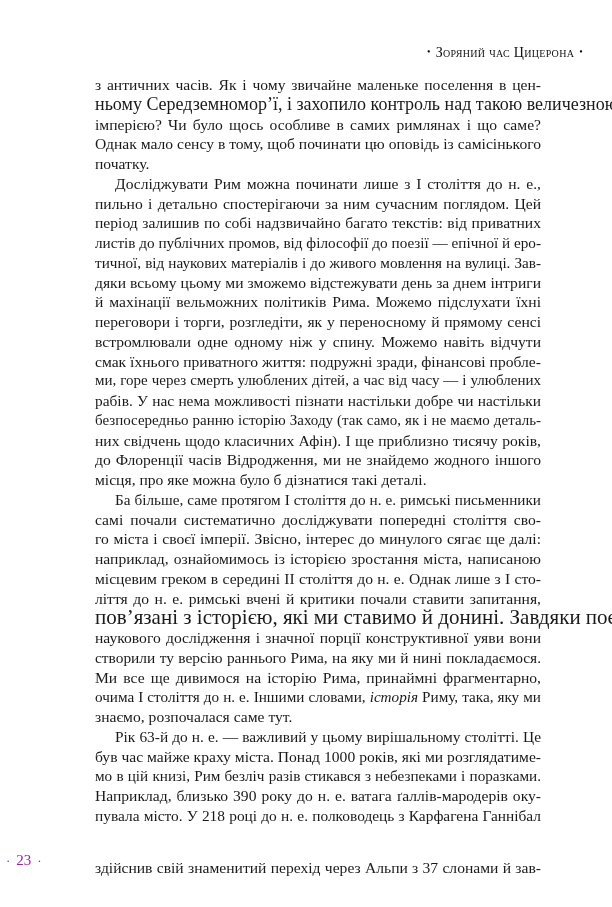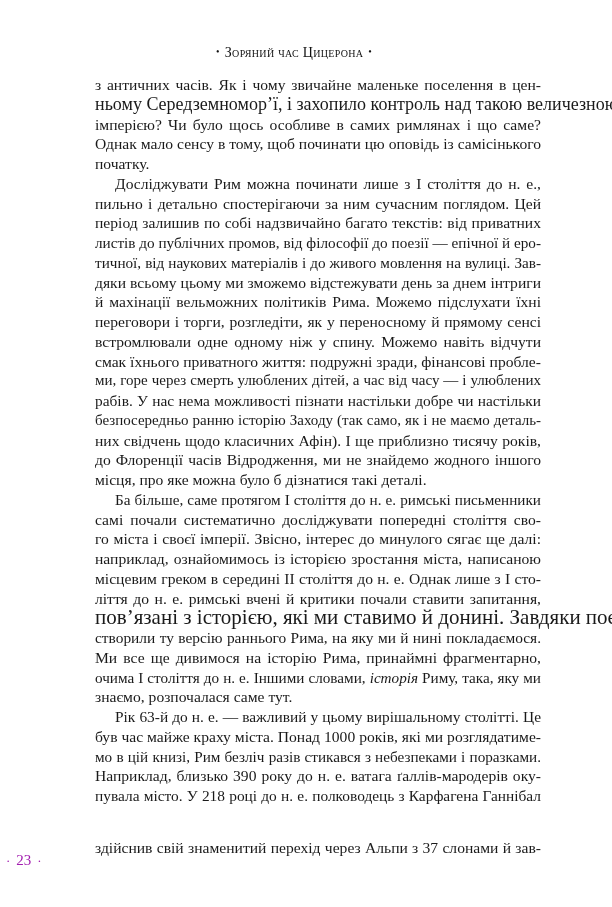--- a/index.html
+++ b/index.html
@@ -1,18 +1,18 @@
 <!DOCTYPE html>
 <html><head>
 <meta charset="utf-8">
 <style>
   html, body { margin: 0; padding: 0; background: #ffffff; }
   body { width: 612px; height: 907px; position: relative; overflow: hidden;
          font-family: "DejaVu Serif", "Liberation Serif", serif; color: #1a1a1a; }
-  .running-head { position: absolute; top: 45px; left: 0; width: 588px; text-align: center;
+  .running-head { position: absolute; top: 45px; left: 0; width: 588px; text-align: right;
          font-family: "Liberation Serif", serif; font-size: 14px; font-variant: small-caps; letter-spacing: 0.3px; color: #111; }
   .running-head .dot { font-size: 10px; vertical-align: 2px; padding: 0 5px; }
   .body-text { position: absolute; top: 75px; left: 95px; width: 446px;
          font-family: "Liberation Serif", serif; font-size: 15.6px; line-height: 19.75px; }
   .line { display: block; text-align: justify; text-align-last: justify; white-space: nowrap; height: 19.75px; overflow: visible; }
   .line.last { text-align-last: left; }
   .line.indent { text-indent: 20px; }
   em { font-style: italic; }
   .folio { position: absolute; top: 852px; left: 0; width: 612px; 
          font-family: "Liberation Serif", serif; font-size: 15px; color: #a21caf; }
@@ -55,20 +55,21 @@
   </div>
 
   <div>
     <span class="line indent" style="font-size: 15.2px;">Ба більше, саме протягом I століття до н. е. римські письменники</span>
     <span class="line" style="font-size: 15.6px;">самі почали систематично досліджувати попередні століття сво-</span>
     <span class="line" style="font-size: 15.6px;">го міста і своєї імперії. Звісно, інтерес до минулого сягає ще далі:</span>
     <span class="line" style="font-size: 15.6px;">наприклад, ознайомимось із історією зростання міста, написаною</span>
     <span class="line" style="font-size: 15.6px;">місцевим греком в середині II століття до н. е. Однак лише з I сто-</span>
     <span class="line" style="font-size: 15.6px;">ліття до н. е. римські вчені й критики почали ставити запитання,</span>
     <span class="line" style="font-size: 21px;">пов’язані з історією, які ми ставимо й донині. Завдяки поєднанню</span>
+    <span class="line" style="font-size: 15.6px;">наукового дослідження і значної порції конструктивної уяви вони</span>
     <span class="line" style="font-size: 15.4px;">створили ту версію раннього Рима, на яку ми й нині покладаємося.</span>
     <span class="line" style="font-size: 15.6px;">Ми все ще дивимося на історію Рима, принаймні фрагментарно,</span>
     <span class="line" style="font-size: 15.2px;"><span>очима I століття до н. е. Іншими словами, </span><em>історія</em><span> Риму, така, яку ми</span></span>
     <span class="line last" style="font-size: 15.6px;">знаємо, розпочалася саме тут.</span>
   </div>
 
   <div>
     <span class="line indent" style="font-size: 15.4px;">Рік 63-й до н. е. — важливий у цьому вирішальному столітті. Це</span>
     <span class="line" style="font-size: 15.6px;">був час майже краху міста. Понад 1000 років, які ми розглядатиме-</span>
     <span class="line" style="font-size: 15.2px;">мо в цій книзі, Рим безліч разів стикався з небезпеками і поразками.</span>

